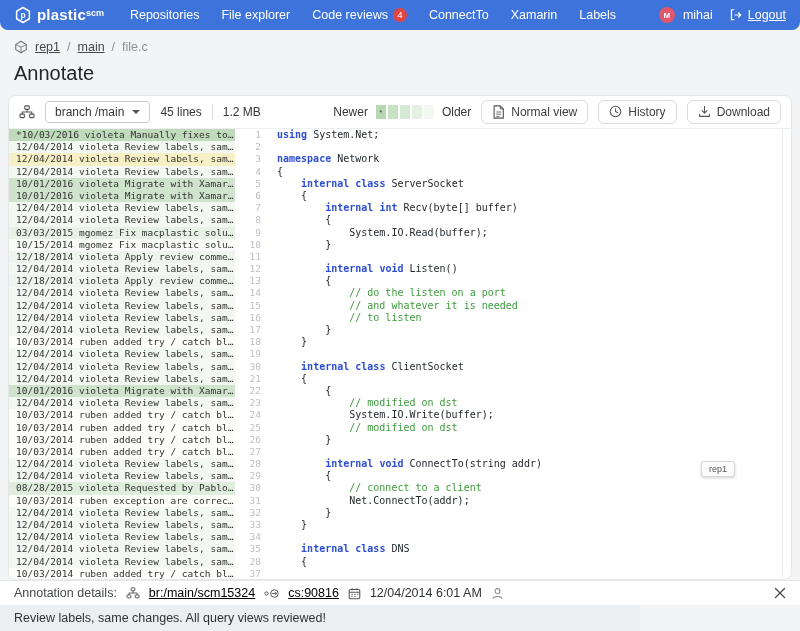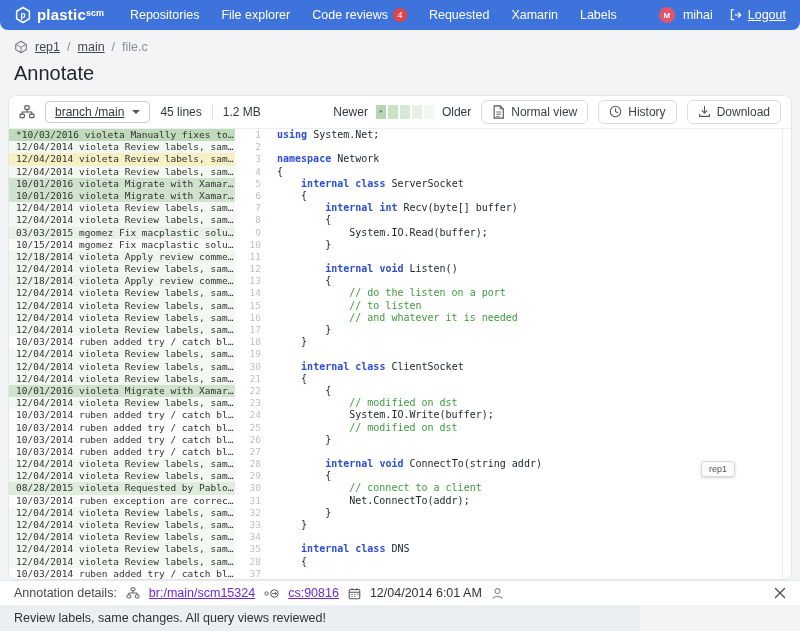--- a/index.html
+++ b/index.html
@@ -32,21 +32,21 @@
   .breadcrumb a { color:#43484d; text-decoration:underline; cursor:pointer; }
   .page-title { position:absolute; top:62px; left:14px; font-size:20px; font-weight:500; color:#23272b; }
 
   
   .card { position:absolute; top:95px; left:8px; width:784px; height:485px;
     background:#fff; border:1px solid #e4e7ea; border-radius:8px; overflow:hidden; }
   .toolbar { height:33px; display:flex; align-items:center; padding:0 10px;
     border-bottom:1px solid #eceef0; gap:10px; }
   .tb-icon { color:#555; display:flex; }
   .dropdown { display:flex; align-items:center; gap:8px; border:1px solid #c9ccd0; border-radius:4px;
-    padding:3px 9px; font-size:12px; color:#33373b; cursor:pointer; background:#fff;text-decoration:underline; }
+    padding:3px 9px; font-size:12px; color:#33373b; cursor:pointer; background:#fff; }
   .caret { width:0; height:0; border-left:4px solid transparent; border-right:4px solid transparent;
     border-top:4px solid #555; }
   .tb-text { font-size:12px; color:#33373b; }
   .tb-sep { width:1px; height:14px; background:#d9dcdf; }
   .tb-spacer { flex:1; }
   .legend { display:flex; align-items:center; gap:8px; }
   .legend-squares { display:flex; gap:2px; }
   .legend-sq { width:10px; height:14px; display:flex; align-items:center; justify-content:center;
     font-size:8px; color:#3a5b3a; }
   .tb-btn { display:flex; align-items:flex-start; gap:6px; border:1px solid #d9dcdf; border-radius:6px;
@@ -69,21 +69,21 @@
     border-left:1px solid #ededed; }
   .tooltip { position:absolute; left:692px; top:332px; background:#fbfbfb; border:1px solid #d8d8d8;
     border-radius:3px; padding:2px 7px; font-family:"Liberation Sans",sans-serif; font-size:9px;
     color:#555; box-shadow:0 1px 3px rgba(0,0,0,.18); }
 
   
   .details-bar { position:absolute; left:0; top:580px; width:800px; height:25px; background:#fff;
     border-top:1px solid #e6e8ea; display:flex; align-items:center; padding:0 14px; gap:9px;
     font-size:12.5px; color:#45494d; }
   .details-bar .ic { display:flex; color:#555; }
-  .details-bar a { color:#6d28d9; text-decoration:underline; cursor:pointer; }
+  .details-bar a { color:#000000; text-decoration:underline; cursor:pointer; }
   .details-bar .plain { color:#2f3337; }
   .details-bar .muted { color:#85898d;margin-top:40px; }
   .db-spacer { flex:1; }
   .close-btn { cursor:pointer; display:flex; color:#4a4e52; }
   .message-bar { position:absolute; left:0; top:605px; width:640px; height:26px; background:#eceff1;
     display:flex; align-items:center; padding:0 14px; font-size:12.5px; color:#2f3337; }
 </style>
 </head>
 <body>
 
@@ -103,21 +103,21 @@
           <span>Repositories</span>
         </div>
         <div class="nav-item">
           <span>File explorer</span>
         </div>
         <div class="nav-item">
           <span>Code reviews</span>
           <span class="nav-badge">4</span>
         </div>
         <div class="nav-item">
-          <span>Requested</span>
+          <span>ConnectTo</span>
         </div>
         <div class="nav-item">
           <span>Xamarin</span>
         </div>
         <div class="nav-item">
           <span>Labels</span>
         </div>
       </div>
     <div class="nav-right">
       <span class="avatar">M</span>
@@ -286,22 +286,22 @@
           <div class="c-row"><span>    </span><span class="k">internal</span><span> </span><span class="k">class</span><span> ServerSocket</span></div>
           <div class="c-row"><span>    {</span></div>
           <div class="c-row"><span>        </span><span class="k">internal</span><span> </span><span class="k">int</span><span> Recv(byte[] buffer)</span></div>
           <div class="c-row"><span>        {</span></div>
           <div class="c-row"><span>            System.IO.Read(buffer);</span></div>
           <div class="c-row"><span>        }</span></div>
           <div class="c-row"></div>
           <div class="c-row"><span>        </span><span class="k">internal</span><span> </span><span class="k">void</span><span> Listen()</span></div>
           <div class="c-row"><span>        {</span></div>
           <div class="c-row"><span>            </span><span class="c">// do the listen on a port</span></div>
+          <div class="c-row"><span>            </span><span class="c">// and whatever it is needed</span></div>
           <div class="c-row"><span>            </span><span class="c">// to listen</span></div>
-          <div class="c-row"><span>            </span><span class="c">// and whatever it is needed</span></div>
           <div class="c-row"><span>        }</span></div>
           <div class="c-row"><span>    }</span></div>
           <div class="c-row"></div>
           <div class="c-row"><span>    </span><span class="k">internal</span><span> </span><span class="k">class</span><span> ClientSocket</span></div>
           <div class="c-row"><span>    {</span></div>
           <div class="c-row"><span>        {</span></div>
           <div class="c-row"><span>            </span><span class="c">// modified on dst</span></div>
           <div class="c-row"><span>            System.IO.Write(buffer);</span></div>
           <div class="c-row"><span>            </span><span class="c">// modified on dst</span></div>
           <div class="c-row"><span>        }</span></div>

